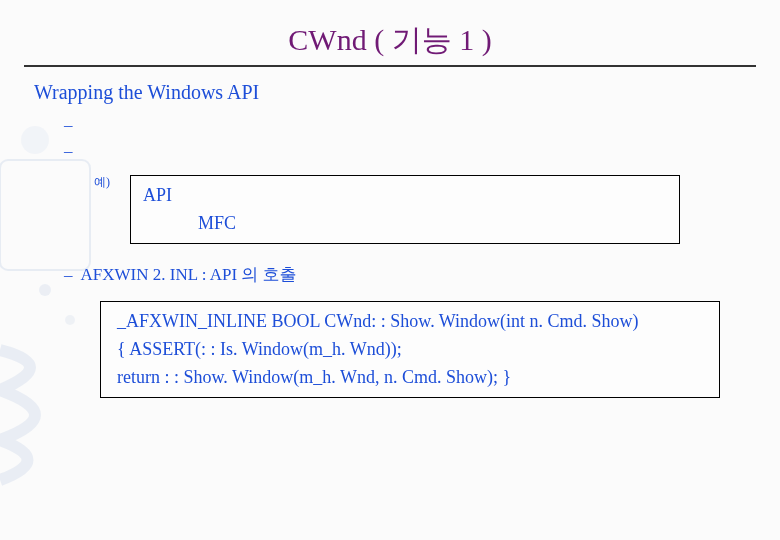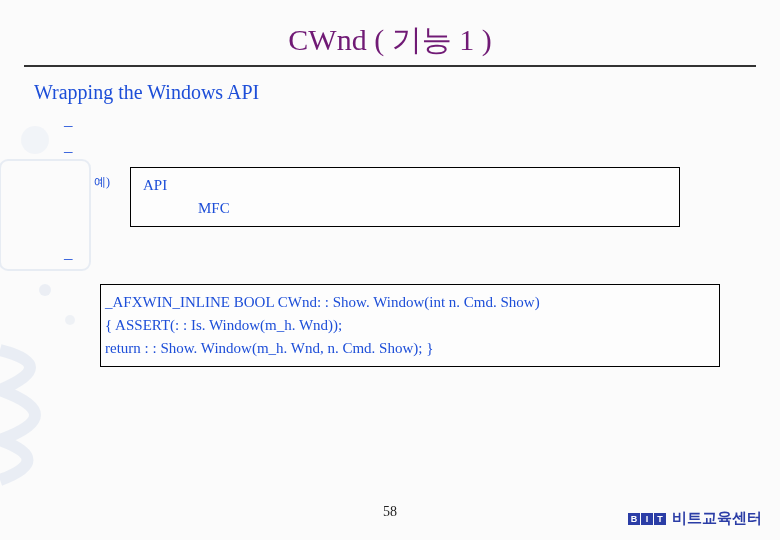--- a/index.html
+++ b/index.html
@@ -69,23 +69,24 @@
   }
   .ex-label {
     font-size: 12px;
     margin-right: 20px;
     margin-top: 6px;
   }
   .code-box {
     border: 1px solid #000;
     padding: 6px 18px 6px 12px;
     font-family: "Times New Roman", serif;
-    font-size: 15px;
+    font-size: 18px;
     line-height: 1.55;
     background: rgba(255,255,255,0.6);
+    margin-top: 8px;
   }
   .box1 {
     width: 550px;
     display: grid;
     grid-template-columns: 55px 1fr;
     row-gap: 0;
   }
   .box1 .label-col {
     font-family: "Times New Roman", serif;
   }
@@ -95,21 +96,21 @@
   .afxwin-line {
     padding-left: 30px;
     margin-top: 18px;
     display: flex;
     gap: 8px;
   }
   .box2-wrap {
     margin: 12px 30px 0 66px;
   }
   .box2 {
-    padding: 6px 4px;
+    padding: 6px 16px;
     width: 620px;
     white-space: pre-wrap;
   }
   .footer {
     position: absolute;
     bottom: 12px;
     left: 0;
     width: 100%;
     height: 24px;
   }
@@ -188,35 +189,25 @@
         <div></div>
         <div></div>
         <div class="label-col">MFC</div>
         <div></div>
         <div></div>
       </div>
     </div>
 
     <div class="afxwin-line">
       <span class="dash">–</span>
+      <span>AFXWIN 2. INL  : API 의 호출</span>
     </div>
 
     <div class="box2-wrap">
       <div class="code-box box2">_AFXWIN_INLINE BOOL CWnd: : Show. Window(int n. Cmd. Show)
 { ASSERT(: : Is. Window(m_h. Wnd));
 return : : Show. Window(m_h. Wnd, n. Cmd. Show); }</div>
     </div>
 
   </div>
 
-  <div class="footer">
-    <div class="page-number">58</div>
-    <div class="brand">
-      <span class="brand-logo">
-        <span class="sq">B</span>
-        <span class="sq">I</span>
-        <span class="sq">T</span>
-      </span>
-      <span>비트교육센터</span>
-    </div>
-  </div>
 
 </div>
 
 </body></html>

